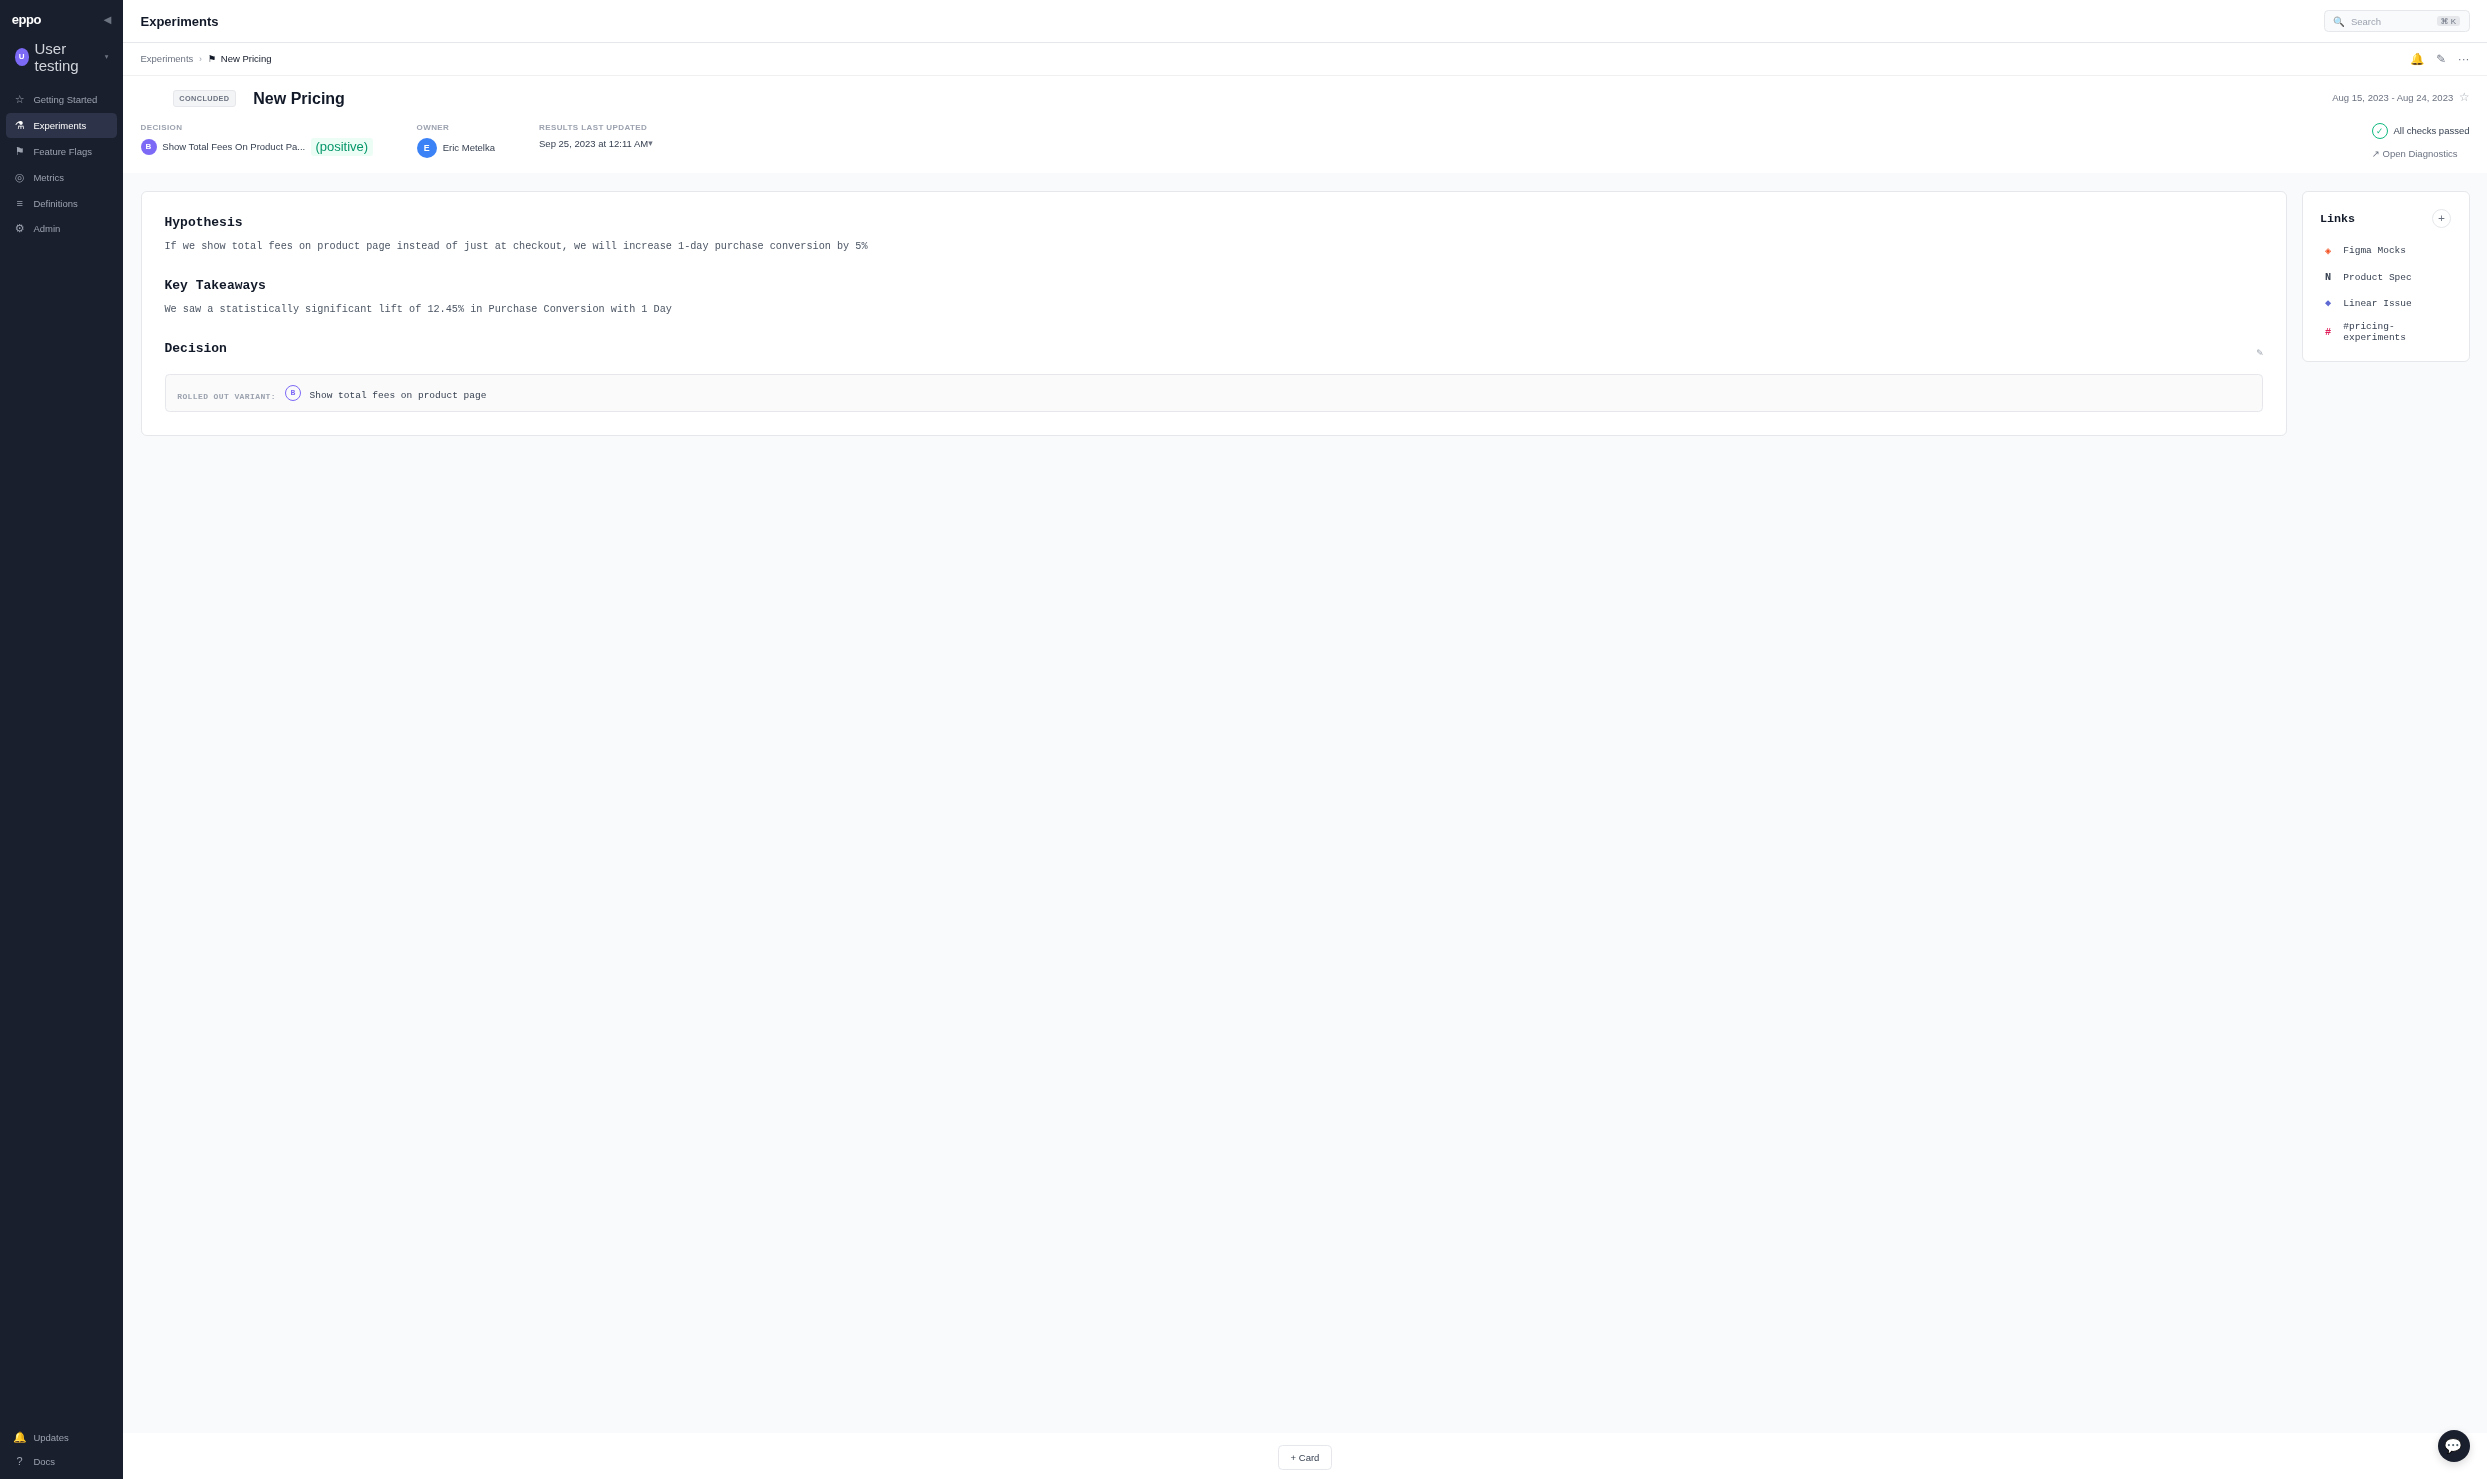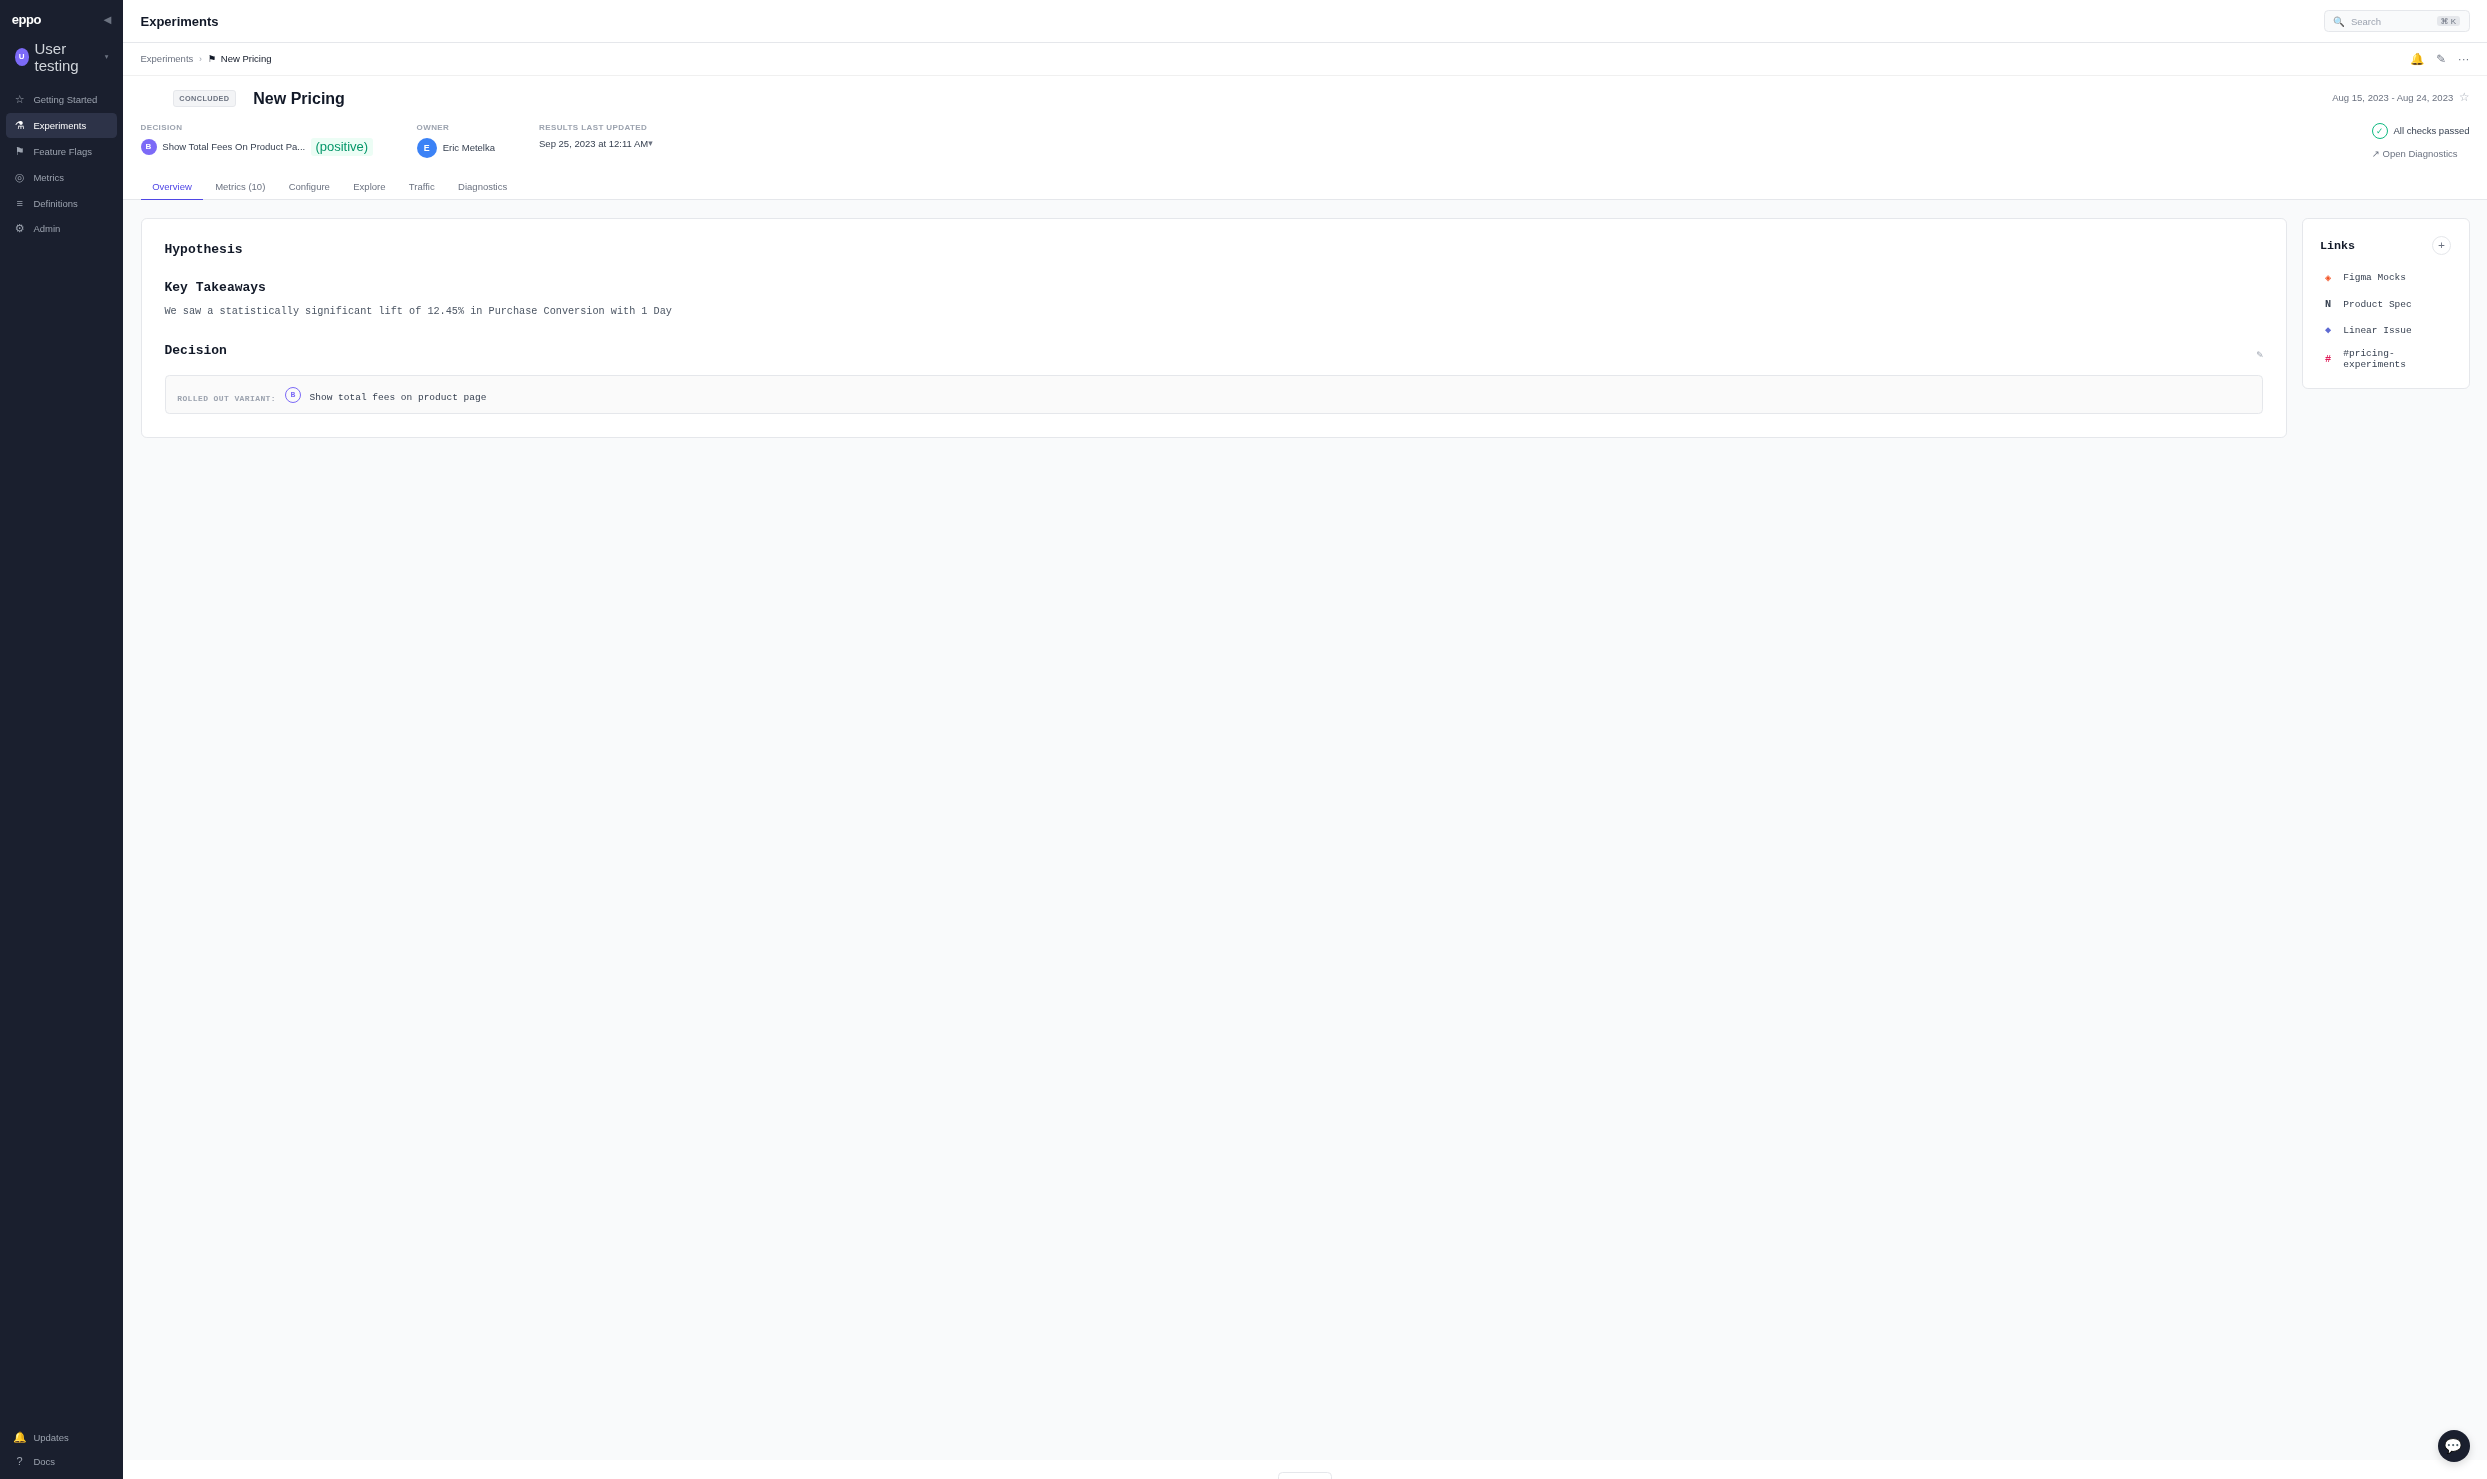--- a/index.html
+++ b/index.html
@@ -480,35 +480,27 @@
             <span class="checks-text">All checks passed</span>
           </div>
           <div class="open-diagnostics">
             <span>↗</span>
             <span>Open Diagnostics</span>
           </div>
         </div>
       </div>
     </div>
 
-    <div class="tabs">
-
-    <div class="tab active">Overview</div>
-        <div class="tab">Metrics (10)</div>
-        <div class="tab">Configure</div>
-        <div class="tab">Explore</div>
-        <div class="tab">Traffic</div>
-        <div class="tab">Diagnostics</div>
-      </div>
 
     <div class="cards-area">
 
       <div class="main-card">
         <div class="section">
           <div class="section-title">Hypothesis</div>
+          <div class="section-text">If we show total fees on product page instead of just at checkout, we will increase 1-day purchase conversion by 5%</div>
         </div>
 
         <div class="section">
           <div class="section-title">Key Takeaways</div>
           <div class="section-text">We saw a statistically significant lift of 12.45% in Purchase Conversion with 1 Day</div>
         </div>
 
         <div class="section decision-section">
           <div class="decision-header">
             <div class="section-title">Decision</div>

